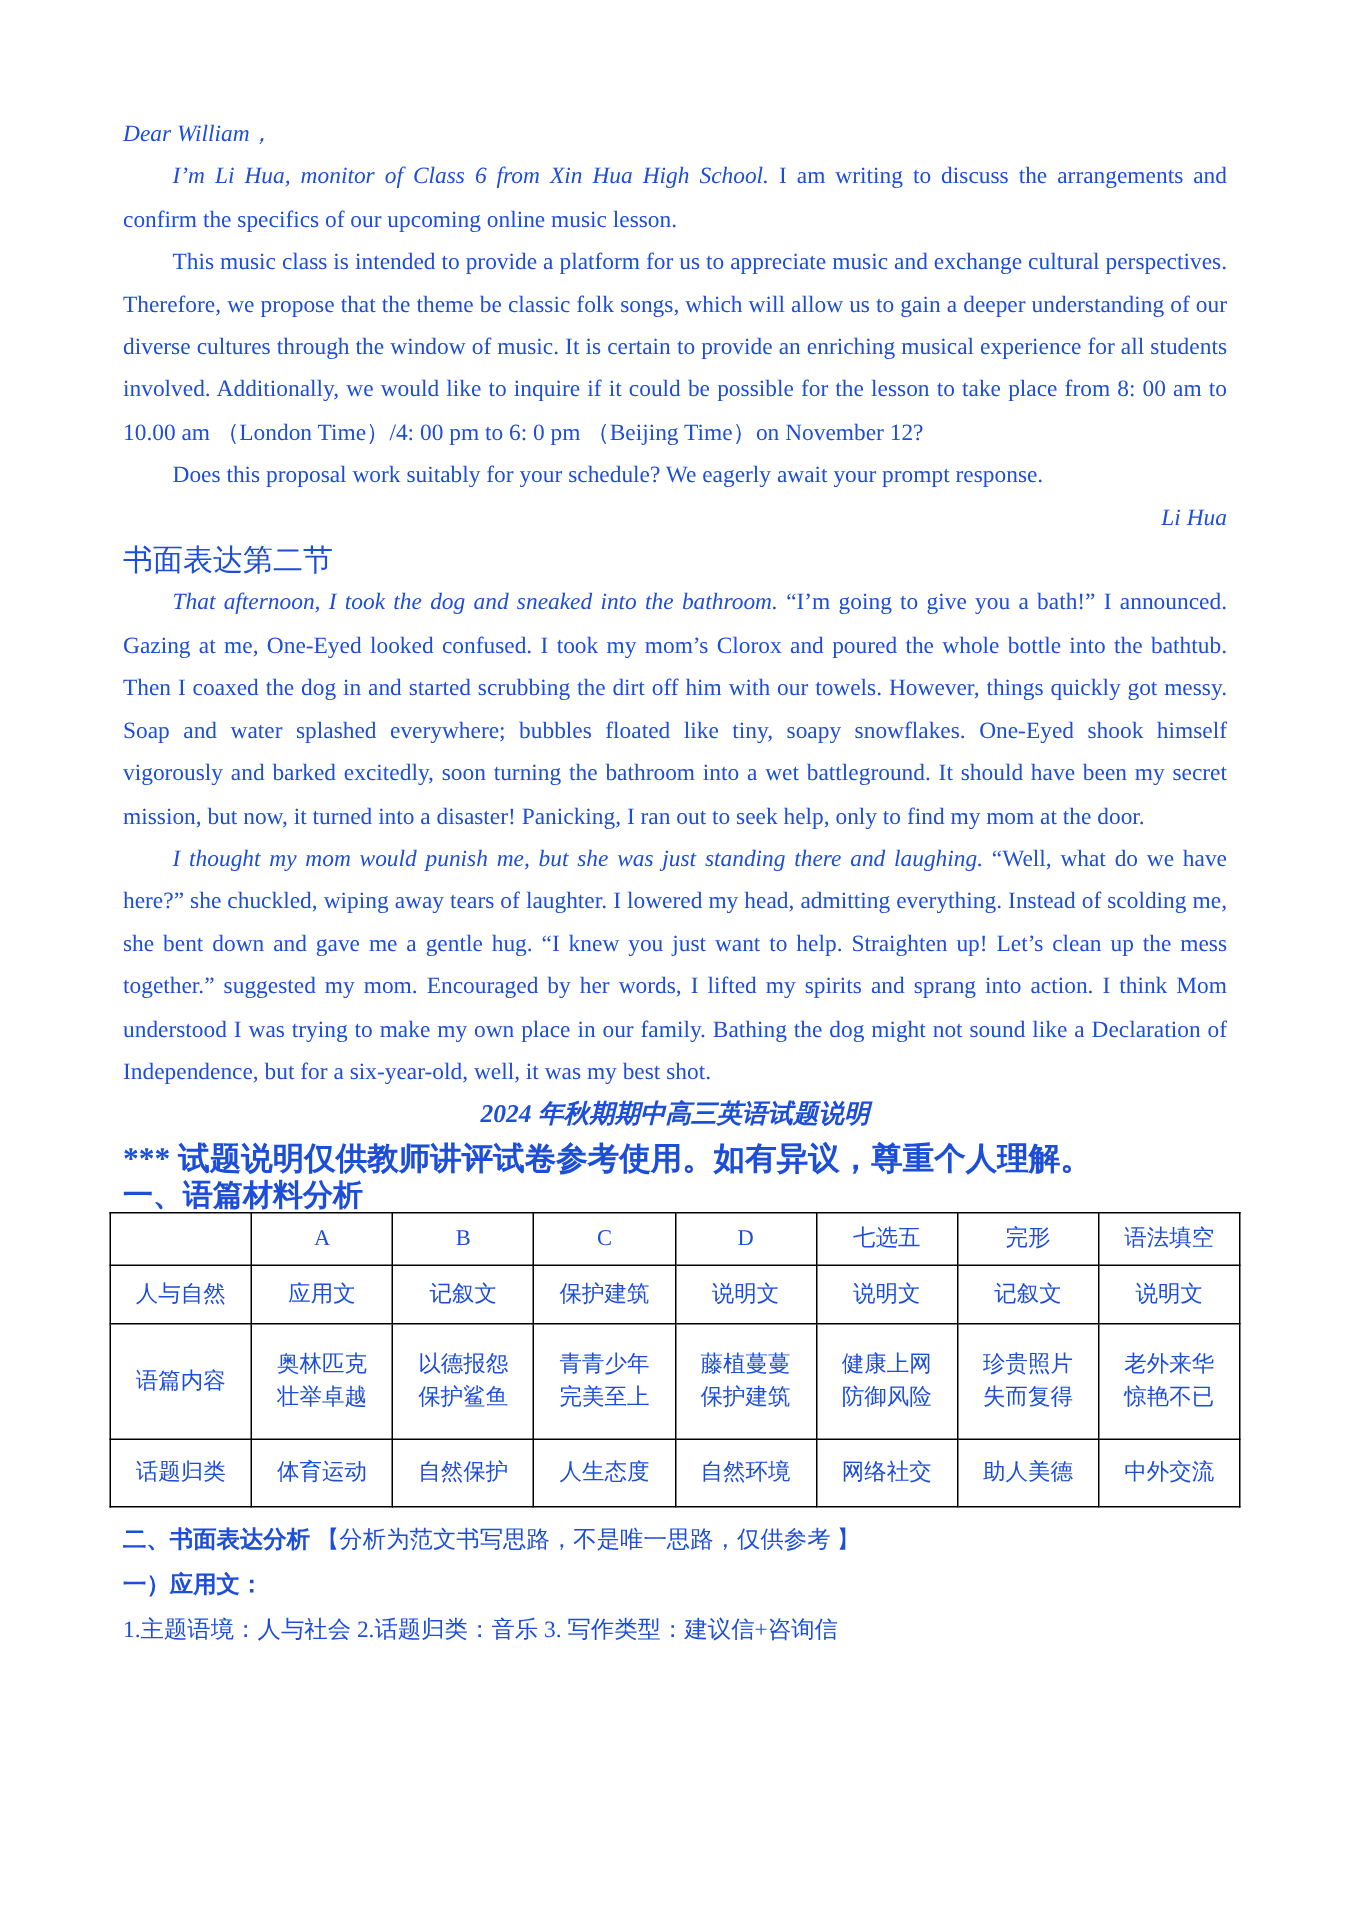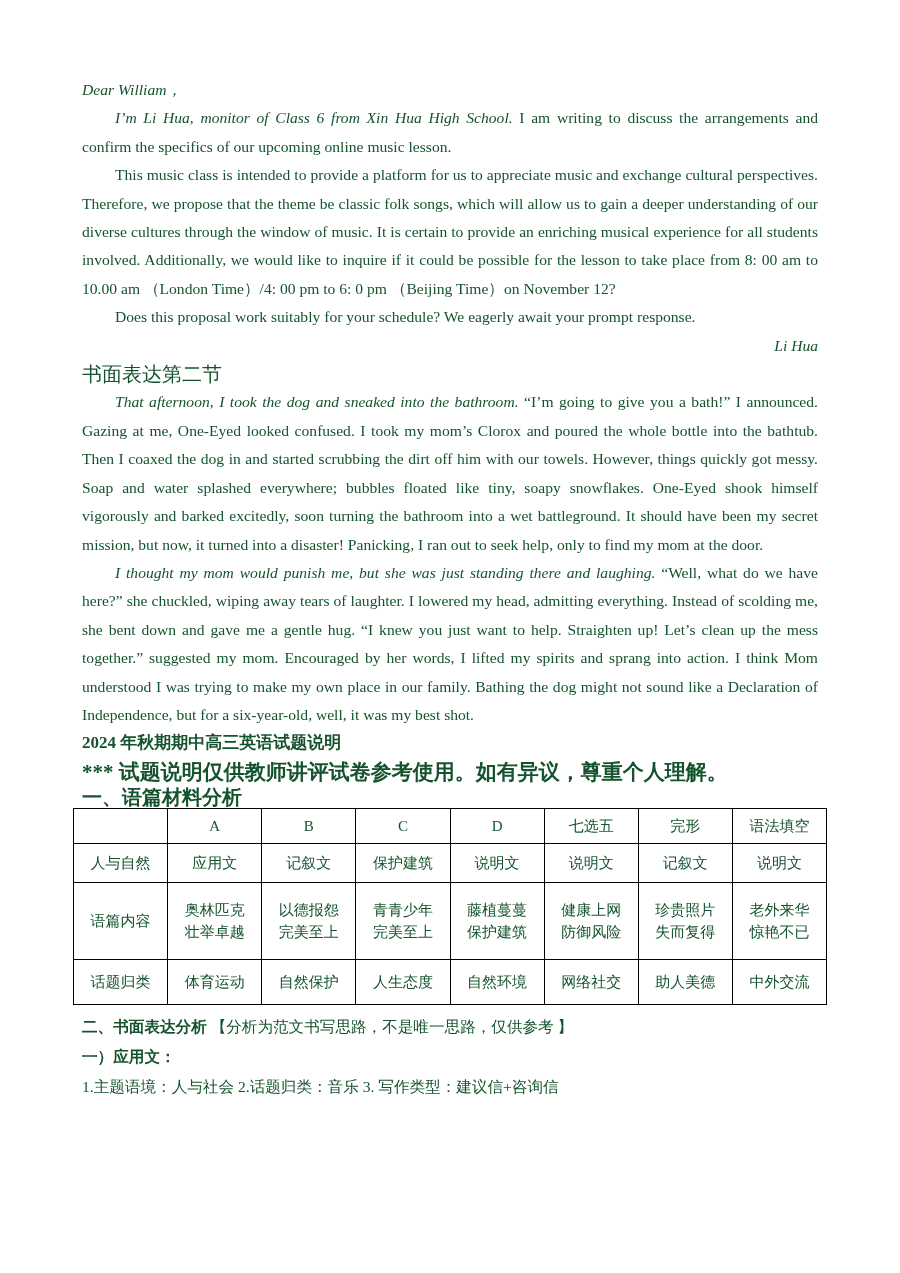--- a/index.html
+++ b/index.html
@@ -1,28 +1,28 @@
 <!DOCTYPE html>
 <html><head>
 <meta charset="utf-8">
 <style>
   html,body{margin:0;padding:0;background:#fff;}
   .page{
     width:900px;height:1273px;box-sizing:border-box;
-    padding:76px 82px 0 82px;background:#ffffff;color:#14532d;
+    padding:76px 82px 0 82px;background:#ffffff;color:#1d4ed8;
     font-family:"Liberation Serif","DejaVu Serif",serif;
     font-size:15.6px;line-height:28.4px;
     overflow:hidden;
   }
   p{margin:0;text-align:justify;}
   .indent{text-indent:33px;}
   .ital{font-style:italic;}
   .right{text-align:right;}
   .cn{font-size:20px;}
-  .doc-title{font-weight:bold;font-size:17px;}
+  .doc-title{text-align:center;font-weight:bold;font-size:17px;font-style:italic;}
   .sec-head{font-weight:bold;font-size:20px;line-height:22px;}
   .note-line{font-size:21px;font-weight:bold;}
   table.analysis{
     border-collapse:collapse;table-layout:fixed;
     width:754px;margin-left:-9px;
   }
   table.analysis td{
     border:1.4px solid #000;text-align:center;vertical-align:middle;
     font-size:15px;line-height:22px;padding:0 2px;white-space:pre-line;
     font-weight:normal;
@@ -80,21 +80,21 @@
         <td class="r2">说明文</td>
         <td class="r2">说明文</td>
         <td class="r2">记叙文</td>
         <td class="r2">说明文</td>
       </tr>
       <tr>
         <td class="r3">语篇内容</td>
         <td class="r3">奥林匹克
 壮举卓越</td>
         <td class="r3">以德报怨
-完美至上</td>
+保护鲨鱼</td>
         <td class="r3">青青少年
 完美至上</td>
         <td class="r3">藤植蔓蔓
 保护建筑</td>
         <td class="r3">健康上网
 防御风险</td>
         <td class="r3">珍贵照片
 失而复得</td>
         <td class="r3">老外来华
 惊艳不已</td>

